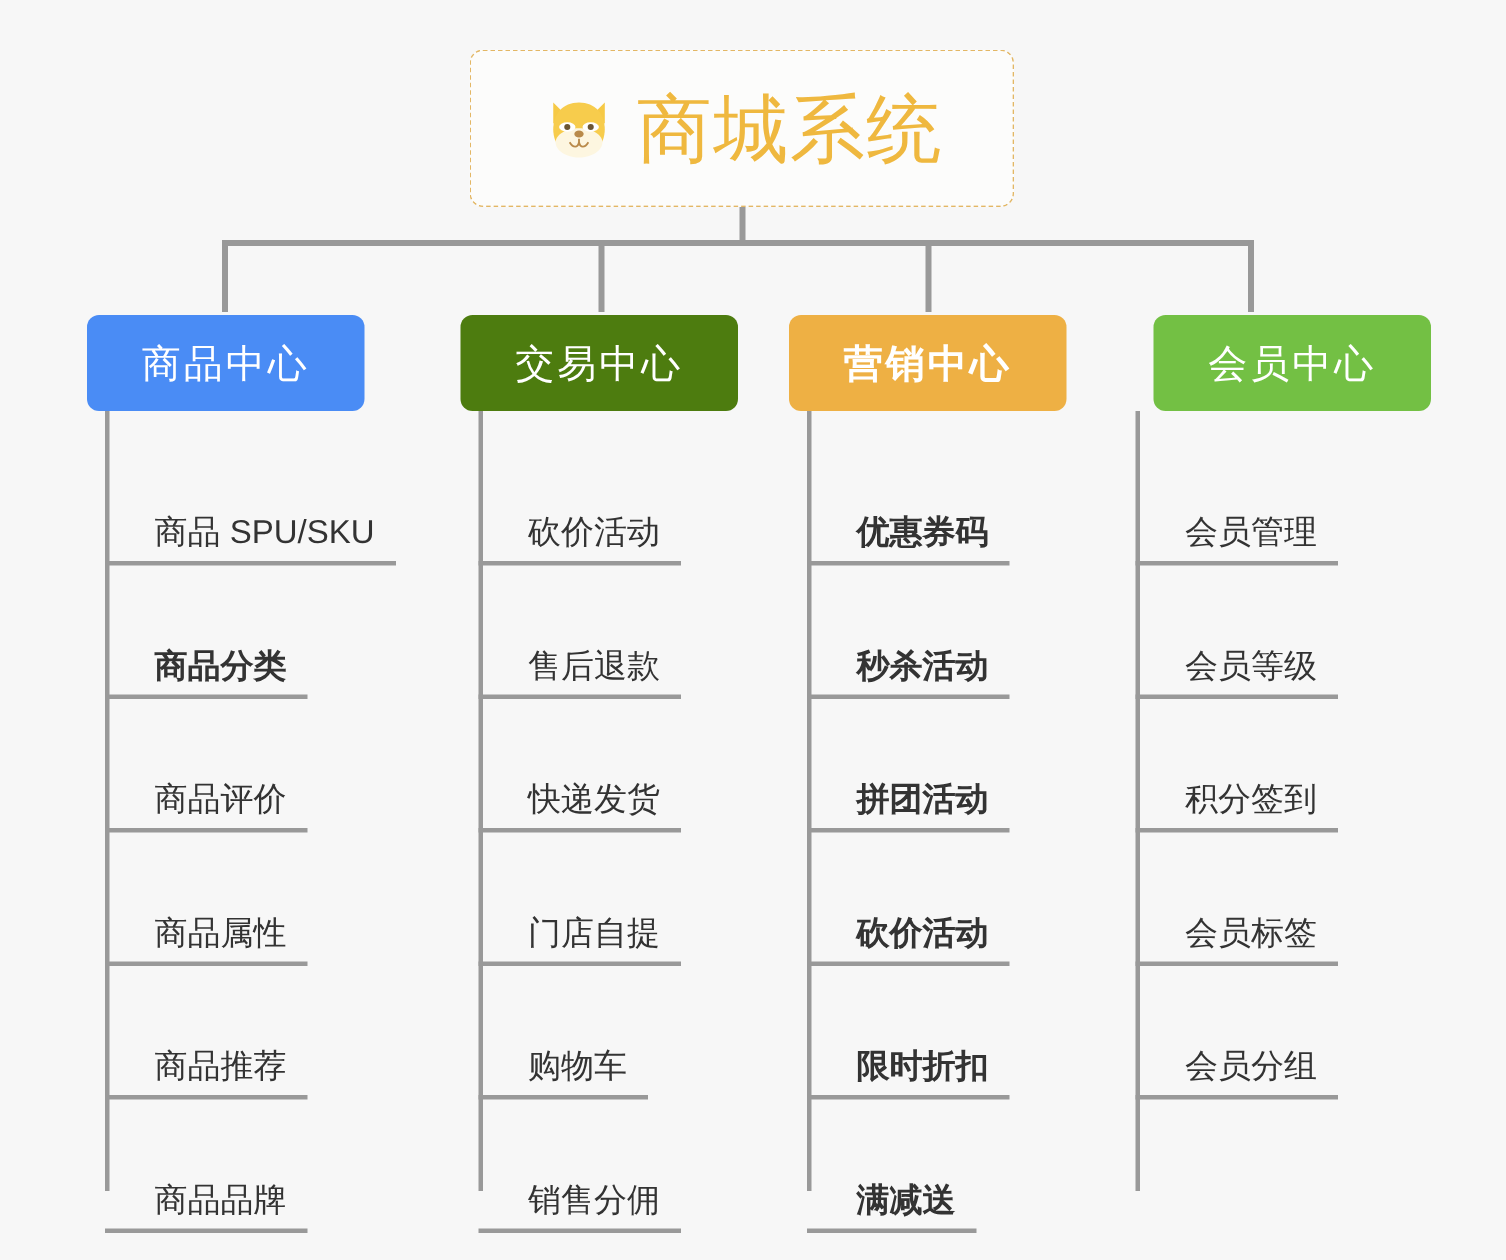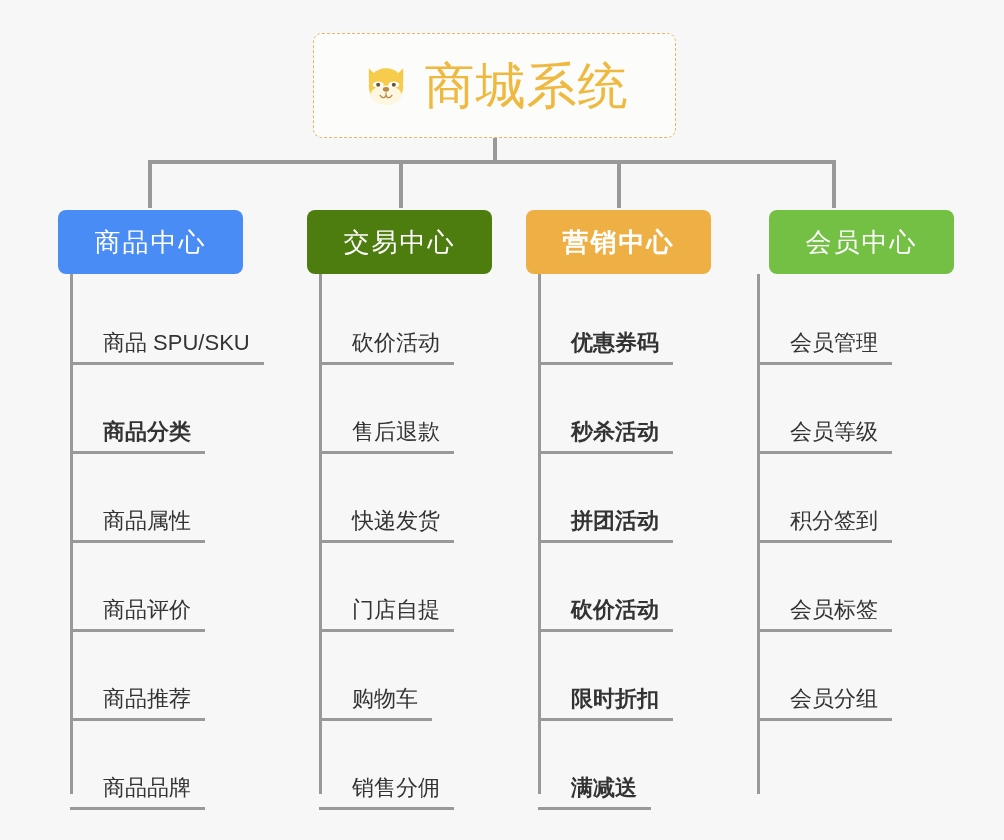--- a/index.html
+++ b/index.html
@@ -107,21 +107,21 @@
   }
   .column.col0 .cat-box { width: 185px; }
   .column.col1 .cat-box { width: 185px; }
   .column.col2 .cat-box { width: 185px; }
   .column.col3 .cat-box { width: 185px; }
 
   
   .leaf-list {
     position: relative;
     margin-top: 0;
-    padding-top: 2px;
+    padding-top: 14px;
   }
   .leaf-trunk {
     position: absolute;
     top: 0;
     left: 12px;
     width: 3px;
     background: #999999;
   }
   .column.col0 .leaf-trunk { height: 520px; }
   .column.col1 .leaf-trunk { height: 520px; }
@@ -181,24 +181,24 @@
     </div>
     <div class="leaf-list">
       <div class="leaf-trunk" style="background: rgb(153, 153, 153);"></div>
       <div class="leaf">
           <span class="leaf-inner" style="border-bottom-color: rgb(153, 153, 153);">商品 SPU/SKU</span>
         </div>
       <div class="leaf">
           <span class="leaf-inner" style="border-bottom-color: rgb(153, 153, 153); font-weight: bold;">商品分类</span>
         </div>
       <div class="leaf">
+          <span class="leaf-inner" style="border-bottom-color: rgb(153, 153, 153);">商品评价</span>
+        </div>
+      <div class="leaf">
           <span class="leaf-inner" style="border-bottom-color: rgb(153, 153, 153);">商品属性</span>
-        </div>
-      <div class="leaf">
-          <span class="leaf-inner" style="border-bottom-color: rgb(153, 153, 153);">商品评价</span>
         </div>
       <div class="leaf">
           <span class="leaf-inner" style="border-bottom-color: rgb(153, 153, 153);">商品推荐</span>
         </div>
       <div class="leaf">
           <span class="leaf-inner" style="border-bottom-color: rgb(153, 153, 153);">商品品牌</span>
         </div>
     </div>
   </div>
 

